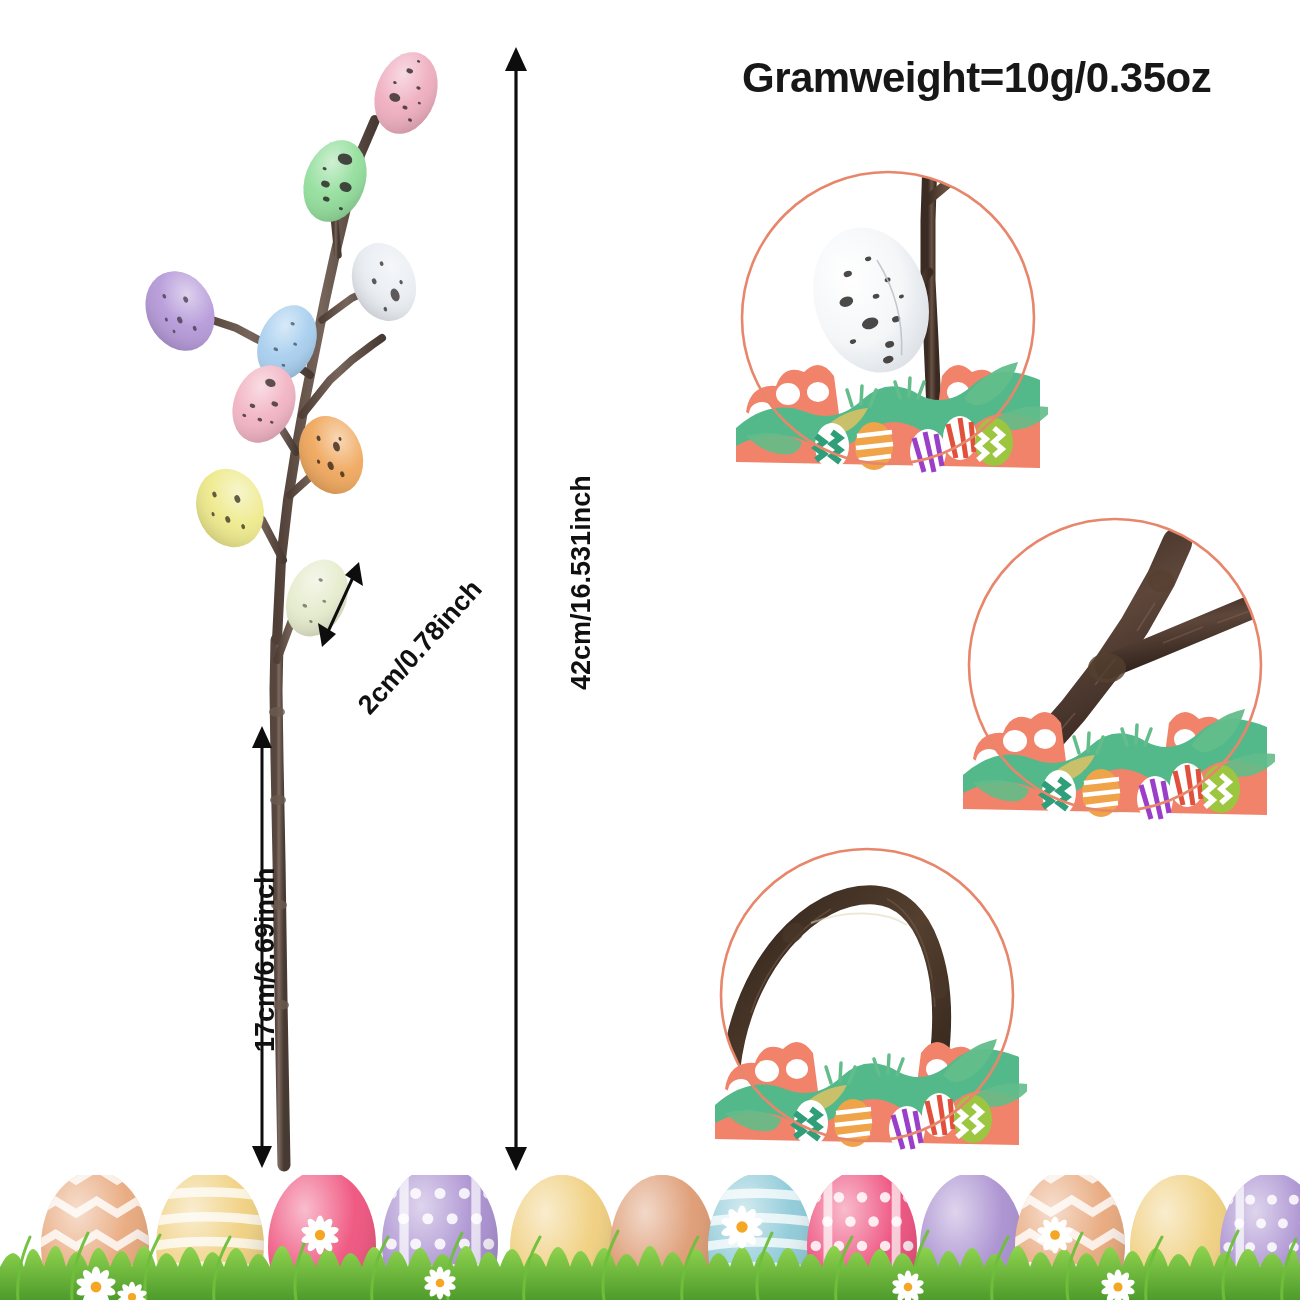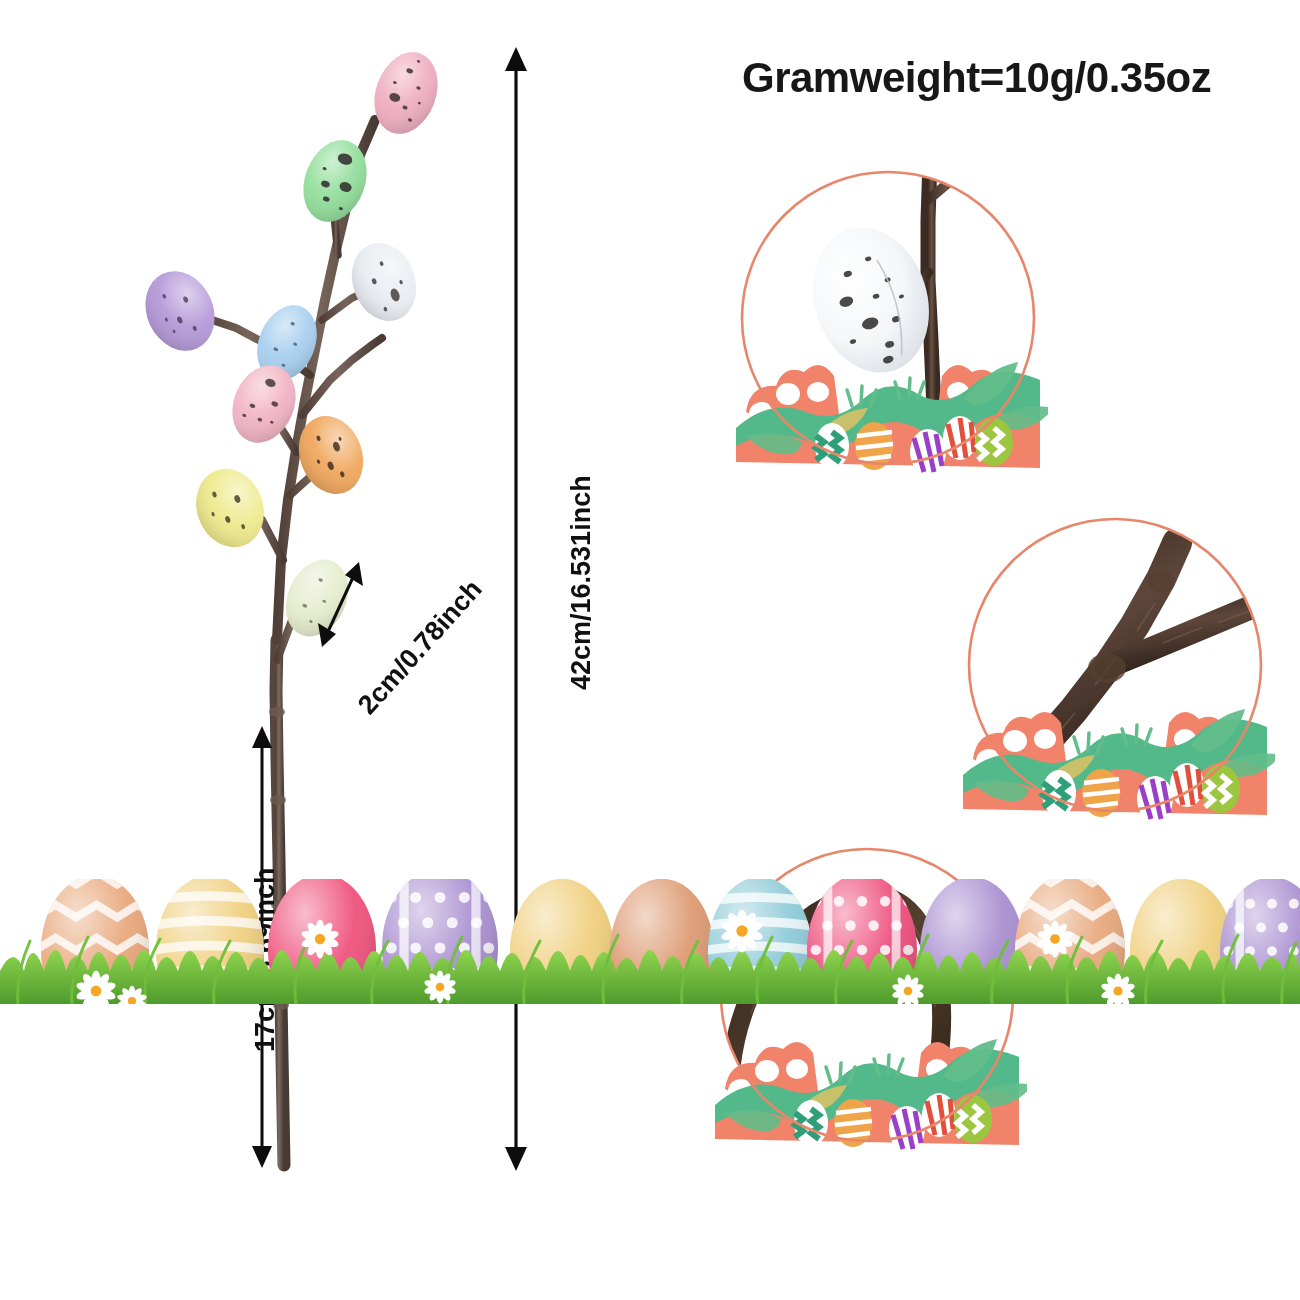--- a/index.html
+++ b/index.html
@@ -4,21 +4,21 @@
 <title>Easter Egg Branch Product Infographic</title>
 <style>
   * { margin:0; padding:0; box-sizing:border-box; }
   html,body { width:1300px; height:1300px; }
   body {
     font-family:"Liberation Sans", sans-serif;
     background:#ffffff;
     position:relative;
     overflow:hidden;
   }
-  .stage { position:absolute; inset:0; width:1300px; height:1004px; }
+  .stage { position:absolute; inset:0; width:1300px; height:1300px; }
 
   
   .title {
     position:absolute;
     left:742px; top:54px;
     font-size:42px;
     font-weight:700;
     letter-spacing:-0.5px;
     color:#171717;
     white-space:nowrap;

